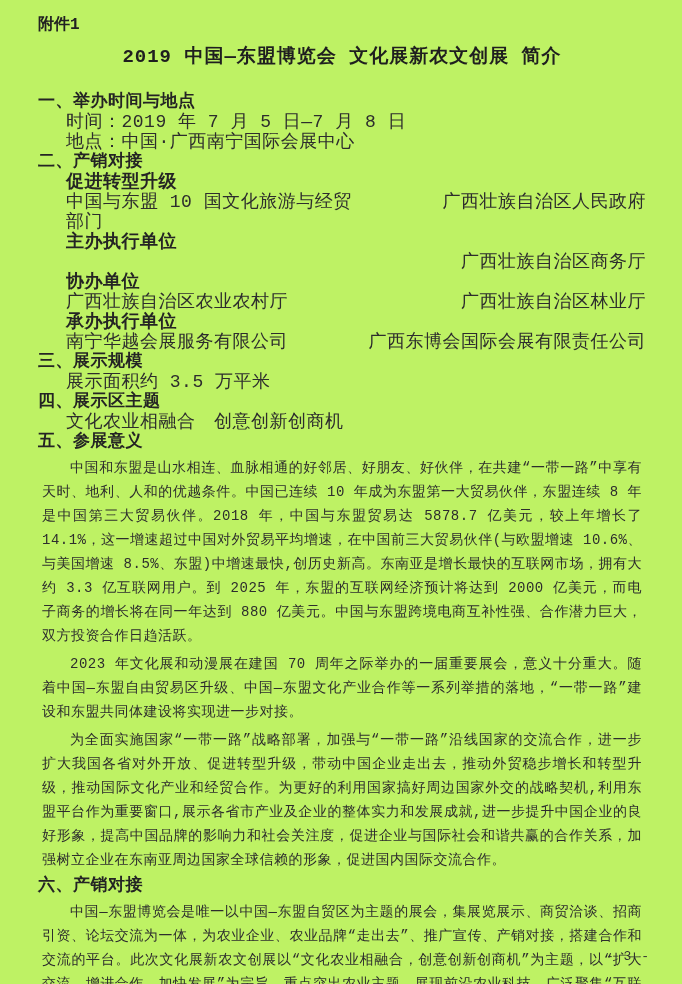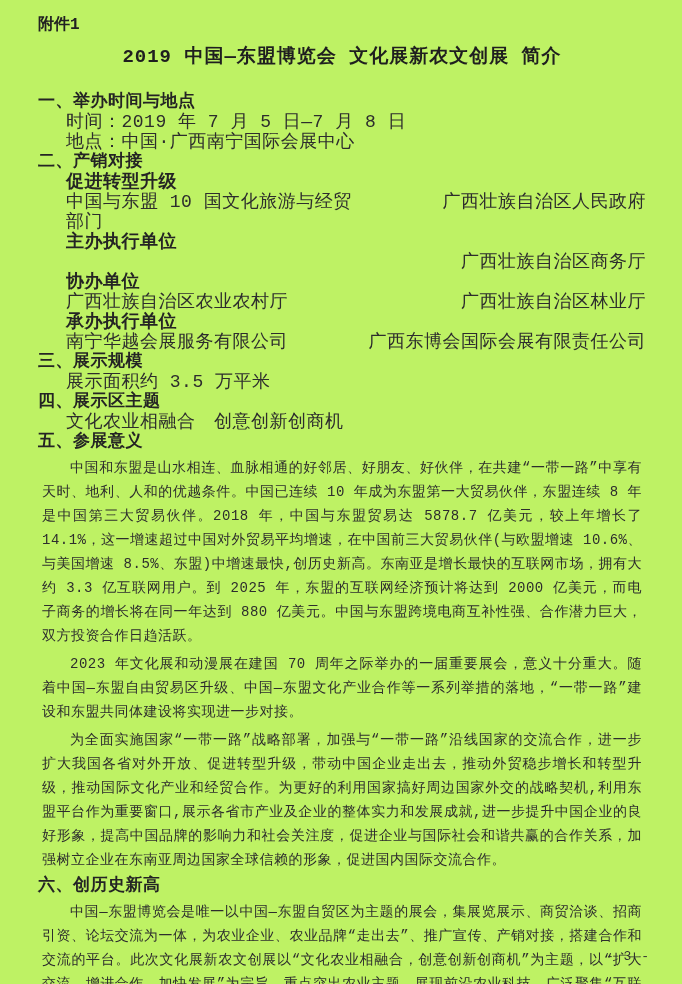--- a/index.html
+++ b/index.html
@@ -121,19 +121,19 @@
   </div>
 
   <div class="section">
     <div class="sec-heading">五、参展意义</div>
     <p class="para">中国和东盟是山水相连、血脉相通的好邻居、好朋友、好伙伴，在共建“一带一路”中享有天时、地利、人和的优越条件。中国已连续 10 年成为东盟第一大贸易伙伴，东盟连续 8 年是中国第三大贸易伙伴。2018 年，中国与东盟贸易达 5878.7 亿美元，较上年增长了 14.1%，这一增速超过中国对外贸易平均增速，在中国前三大贸易伙伴(与欧盟增速 10.6%、与美国增速 8.5%、东盟)中增速最快,创历史新高。东南亚是增长最快的互联网市场，拥有大约 3.3 亿互联网用户。到 2025 年，东盟的互联网经济预计将达到 2000 亿美元，而电子商务的增长将在同一年达到 880 亿美元。中国与东盟跨境电商互补性强、合作潜力巨大，双方投资合作日趋活跃。</p>
     <p class="para">2023 年文化展和动漫展在建国 70 周年之际举办的一届重要展会，意义十分重大。随着中国—东盟自由贸易区升级、中国—东盟文化产业合作等一系列举措的落地，“一带一路”建设和东盟共同体建设将实现进一步对接。</p>
     <p class="para">为全面实施国家“一带一路”战略部署，加强与“一带一路”沿线国家的交流合作，进一步扩大我国各省对外开放、促进转型升级，带动中国企业走出去，推动外贸稳步增长和转型升级，推动国际文化产业和经贸合作。为更好的利用国家搞好周边国家外交的战略契机,利用东盟平台作为重要窗口,展示各省市产业及企业的整体实力和发展成就,进一步提升中国企业的良好形象，提高中国品牌的影响力和社会关注度，促进企业与国际社会和谐共赢的合作关系，加强树立企业在东南亚周边国家全球信赖的形象，促进国内国际交流合作。</p>
   </div>
 
   <div class="section">
-    <div class="sec-heading">六、创历史新高</div>
+    <div class="sec-heading">六、产销对接</div>
     <p class="para">中国—东盟博览会是唯一以中国—东盟自贸区为主题的展会，集展览展示、商贸洽谈、招商引资、论坛交流为一体，为农业企业、农业品牌“走出去”、推广宣传、产销对接，搭建合作和交流的平台。此次文化展新农文创展以“文化农业相融合，创意创新创商机”为主题，以“扩大交流、增进合作、加快发展”为宗旨，重点突出农业主题，展现前沿农业科技，广泛聚集“互联网+”等高端农业要素，通过新颖震撼的科技示范展示，将现代农业信息化成果、农业生产、生态、休闲、教育、示范等产融成果和“三农”文化的发展成果以多种功能呈现，融合文化内涵、工业制作的精良，真正实现农业</p>
   </div>
 
   <div class="page-number">- 3 -</div>
 
 </div>
 
 </body></html>

